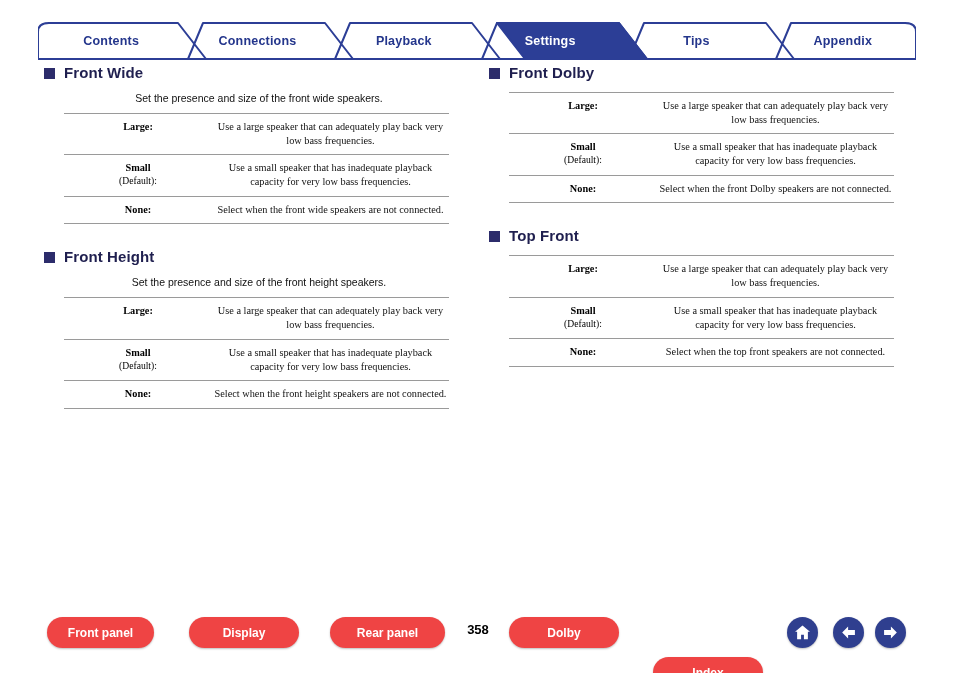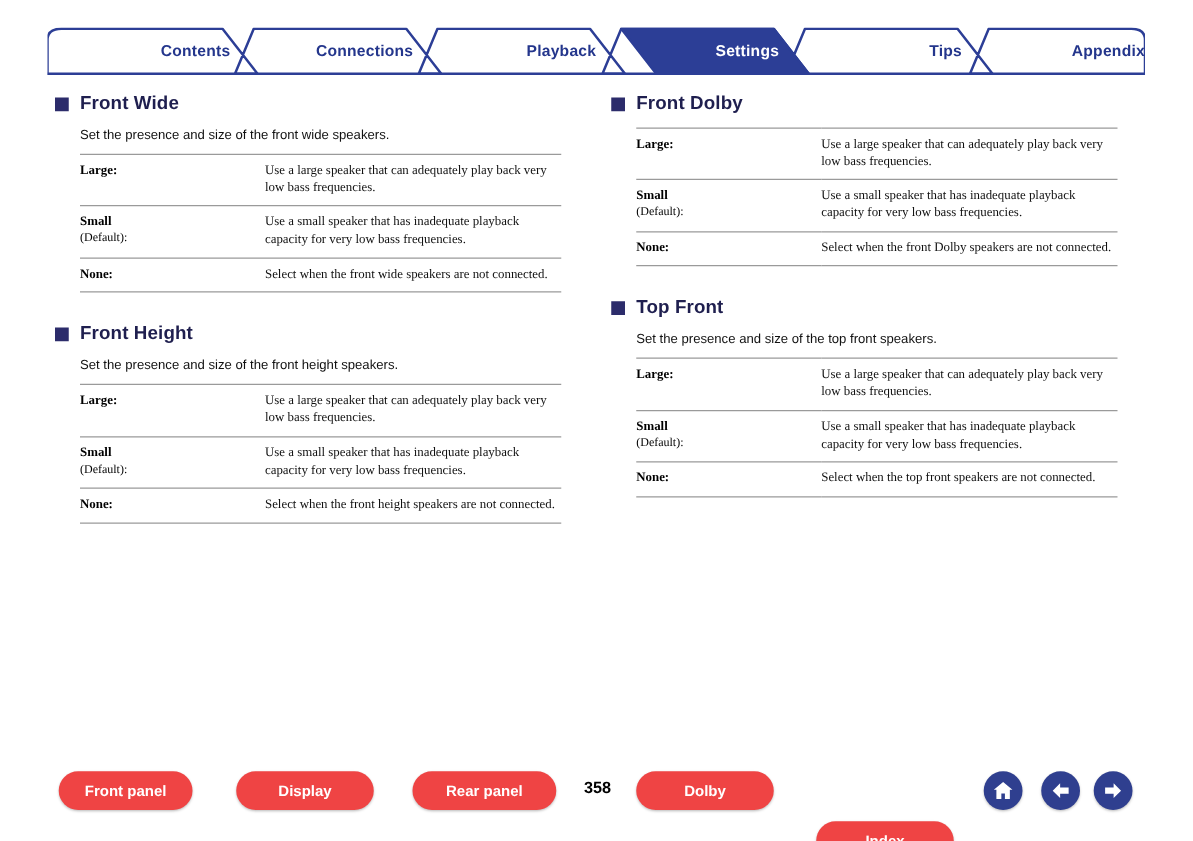--- a/index.html
+++ b/index.html
@@ -23,40 +23,41 @@
     display: flex;
     height: 38px;
     width: 878px;
   }
   .tab {
     position: relative;
     flex: 1 1 0;
     height: 38px;
     display: flex;
     align-items: center;
-    justify-content: flex-end;
+    justify-content: center;
     font-size: 12.5px;
     font-weight: bold;
     color: #24368c;
     letter-spacing: 0.2px;
   }
   .tab-svg {
     position: absolute;
     top: 0; left: 0;
     width: 878px; height: 38px;
     pointer-events: none;
   }
   .tab span { position: relative; z-index: 2; }
   .tab.active span { color: #ffffff; }
 
   
   .col {
     position: absolute;
-    top: 74px;
+    top: 64px;
     width: 410px;
+    text-align: center;
   }
   .col.left  { left: 44px; }
   .col.right { left: 489px; }
 
   .section { margin-bottom: 4px; }
 
   .sec-head {
     display: flex;
     align-items: center;
     gap: 9px;
@@ -286,21 +287,20 @@
         </table>
     </div>
 
     <div class="gap-sections"></div>
 
     <div class="section">
       <div class="sec-head">
         <span class="bullet"></span>
         <span class="sec-title">Top Front</span>
       </div>
-      <p class="sec-desc">Set the presence and size of the top front speakers.</p>
       <table class="opts">
         <tbody>
             <tr>
           <td class="term">Large:</td>
           <td class="desc">Use a large speaker that can adequately play back very low bass frequencies.</td>
         </tr>
         <tr>
           <td class="term">
             <span>Small</span>
             <span class="sub">(Default):</span>

